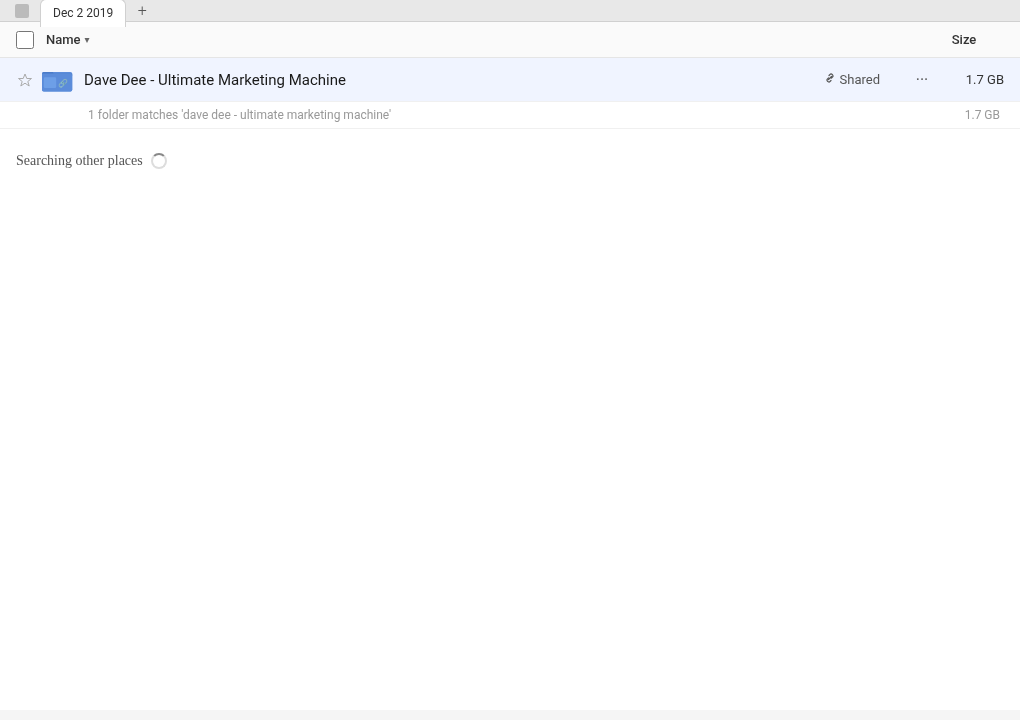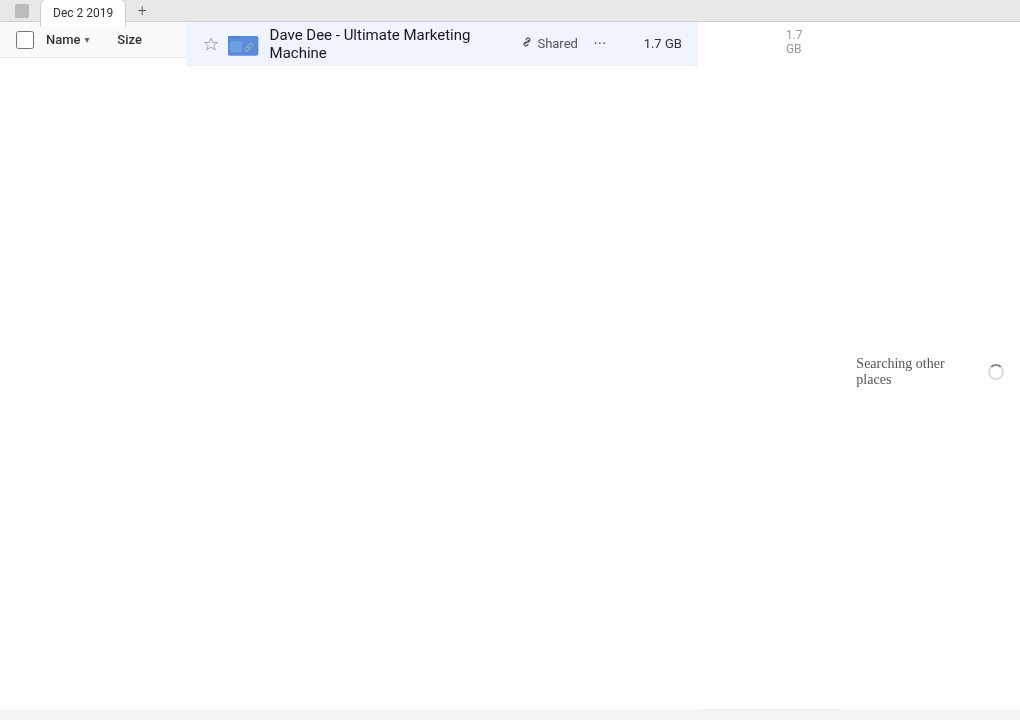--- a/index.html
+++ b/index.html
@@ -63,20 +63,21 @@
       color: #555;
       font-size: 16px;
       font-weight: 300;
     }
 
     
     .main {
       background: #ffffff;
       height: calc(720px - 32px);
       display: flex;
+      flex-direction: column;
     }
 
     
     .header-row {
       display: flex;
       align-items: center;
       padding: 0 16px;
       height: 36px;
       border-bottom: 1px solid #e5e5e5;
       background: #fafafa;
@@ -151,21 +152,21 @@
       flex: 1;
       font-size: 15px;
       color: #1a1a1a;
     }
 
     .shared-badge {
       display: flex;
       gap: 4px;
       color: #555;
       font-size: 13px;
-      margin-right: 8px;
+      margin-right: 28px;
       cursor: pointer;
     }
 
     .more-btn {
       width: 28px;
       height: 28px;
       display: flex;
       align-items: center;
       justify-content: center;
       border-radius: 4px;
@@ -284,20 +285,21 @@
     </div>
 
     <div class="more-btn">
       <span>···</span>
     </div>
 
     <div class="file-size">1.7 GB</div>
   </div>
 
   <div class="match-row">
+    <span>1 folder matches 'dave dee - ultimate marketing machine'</span>
     <span style="float:right; font-size:12px; color:#999; margin-right:4px;">1.7 GB</span>
   </div>
 
   <div class="searching-row">
     <span class="searching-label">Searching other places</span>
     <div class="spinner"></div>
   </div>
 
 </div>
 

